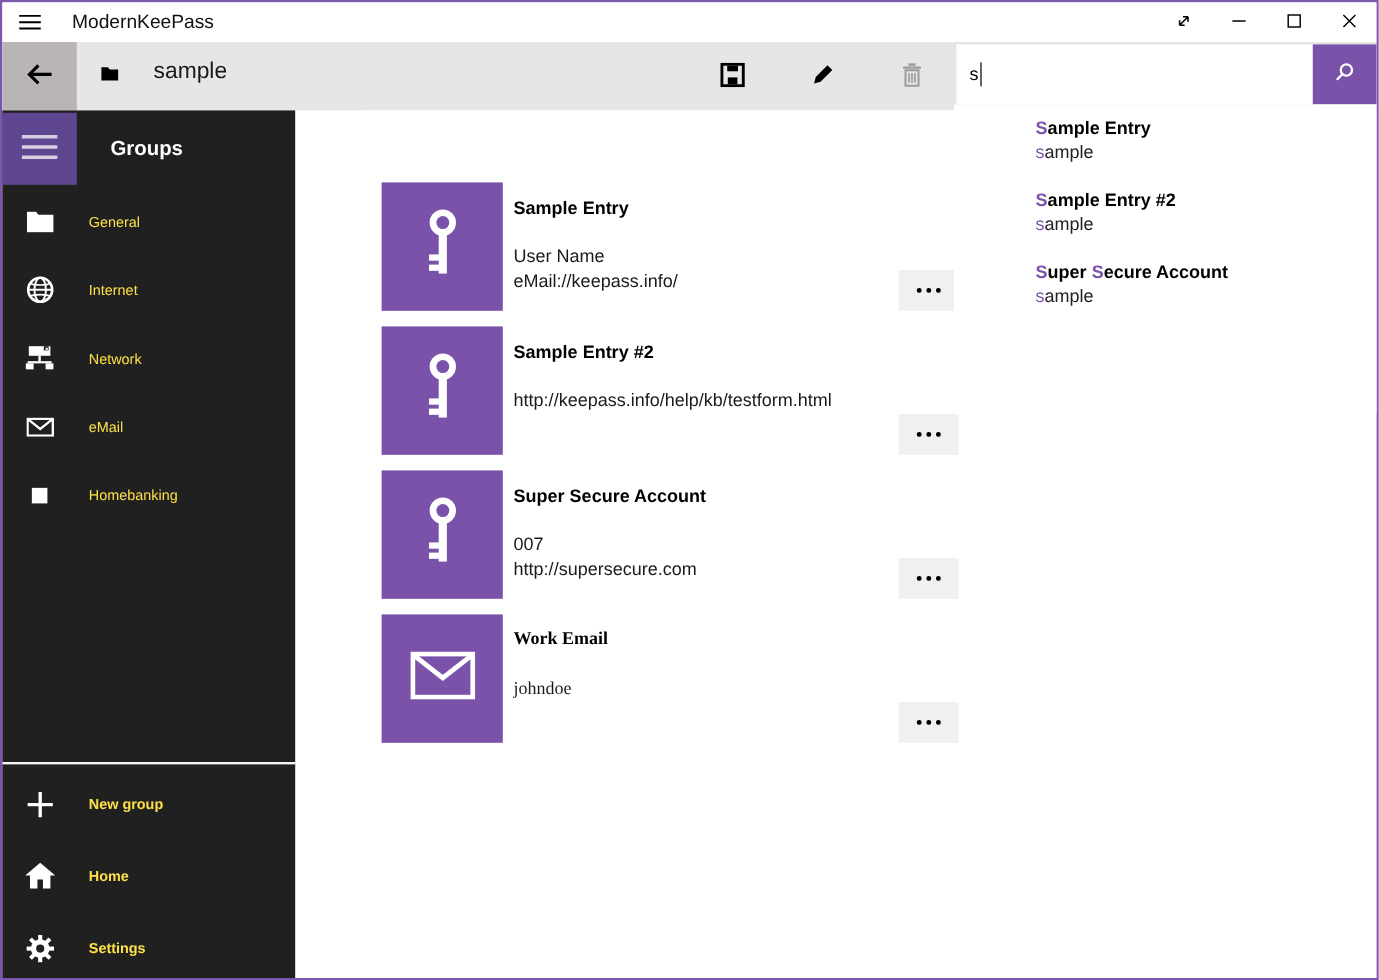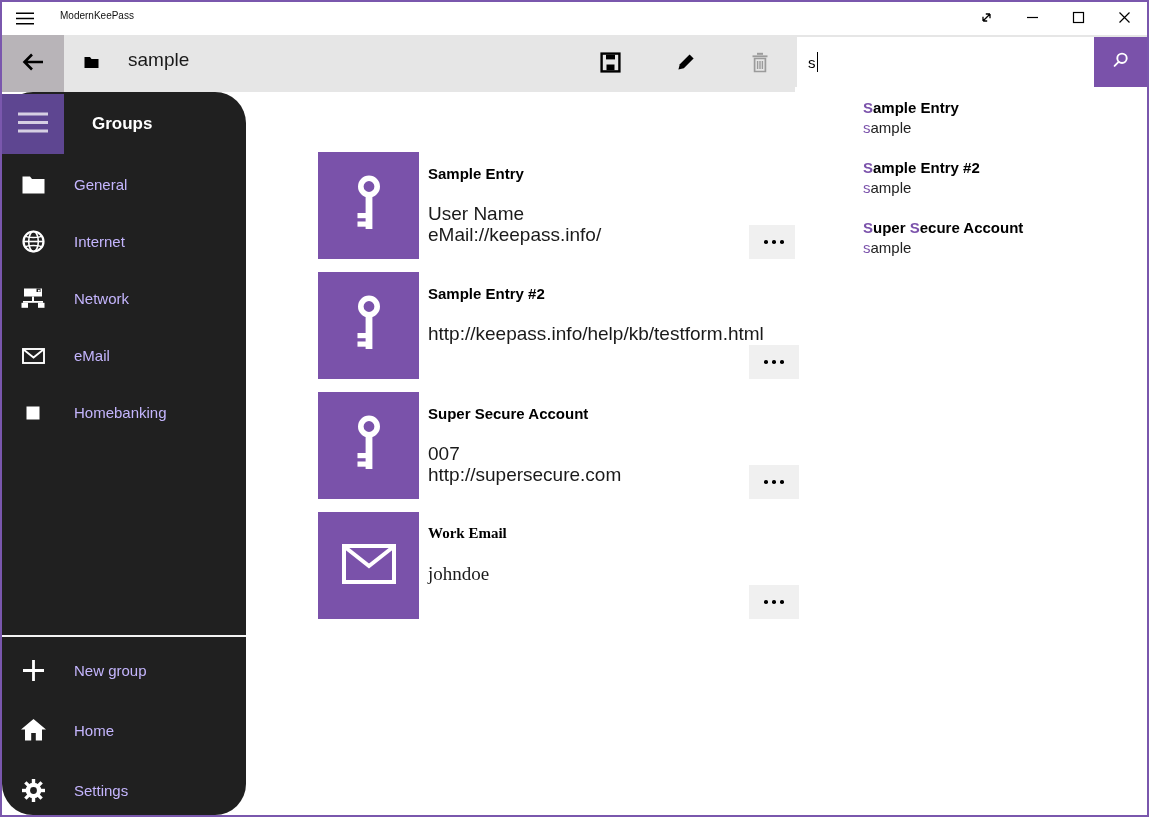--- a/index.html
+++ b/index.html
@@ -10,52 +10,52 @@
     background:#fff; overflow:hidden;
   }
   .window {
     position:absolute; inset:0;
     border:2px solid var(--window-border,#7a57ad);
     background:#fff;
   }
   
   .titlebar { position:absolute; top:0; left:0; right:0; height:33px; background:#fff; }
   .tb-burger { position:absolute; left:13px; top:9px; }
-  .tb-title { position:absolute; left:58px; top:8px; font-size:10px; color:#111; }
+  .tb-title { position:absolute; left:58px; top:8px; font-size:16px; color:#111; }
   .win-controls { position:absolute; right:0; top:0; height:33px; display:flex; }
   .win-btn { width:46px; height:33px; display:flex; align-items:center; justify-content:center; background:transparent; border:none; padding:0; }
   
   .appbar { position:absolute; top:33px; left:0; right:0; height:57px; background:var(--appbar-bg,#e6e6e6); }
   .back-btn { position:absolute; left:0; top:0; width:62px; height:57px; background:var(--back-btn-bg,#b8b4b8); border:none; display:flex; align-items:center; justify-content:center; padding:0; }
   .db-icon { position:absolute; left:82px; top:20px; }
   .db-title { position:absolute; left:126px; top:14px; font-size:19px; color:#1a1a1a; }
   .cmd-btn { position:absolute; top:0; width:46px; height:57px; display:flex; align-items:center; justify-content:center; background:transparent; border:none; padding:0; }
   .cmd-save { left:585px; } .cmd-edit { left:661px; } .cmd-del { left:735px; }
   .searchbox { position:absolute; top:2px; right:0; width:350px; height:50px; display:flex; }
   .search-input { flex:1; background:#fff; display:flex; align-items:center; padding-left:11px; font-size:15px; color:#000; }
   .caret { width:1.5px; height:20px; background:#000; margin-left:1px; }
   .search-btn { width:53px; height:50px; background:var(--accent,#7a52aa); border:none; display:flex; align-items:center; justify-content:center; padding:0; }
   
-  .sidebar { position:absolute; top:90px; left:0; width:244px; bottom:0; background:var(--sidebar-bg,#202020);border-radius:31px; }
+  .sidebar { position:absolute; top:90px; left:0; width:244px; bottom:0; background:var(--sidebar-bg,#202020); }
   .pane-toggle { position:absolute; left:0; top:2px; width:62px; height:60px; background:var(--accent-dark,#5e4691); border:none; display:flex; align-items:center; justify-content:center; padding:0; }
   .groups-header { position:absolute; left:90px; top:2px; height:60px; display:flex; align-items:center; font-size:17px; font-weight:700; color:#fff; }
   .groups-list { position:absolute; top:64px; left:0; right:0; }
-  .side-item { height:57px; display:flex; align-items:center; color:#c4b5fd; font-size:15px; cursor:default; }
+  .side-item { height:57px; display:flex; align-items:center; color:#fde047; font-size:12px; cursor:default; }
   .side-icon { width:26px; margin-left:18px; display:flex; justify-content:center; align-items:center; }
   .side-label { margin-left:28px; }
   .sidebar-bottom { position:absolute; left:0; right:0; top:543px; }
   .separator { height:2px; background:#f4f4f4; }
   .actions-list { margin-top:3px; }
-  .actions-list .side-item { height:60px; font-weight:400; }
+  .actions-list .side-item { height:60px; font-weight:700; }
   
   .content { position:absolute; left:300px; top:90px; right:0; bottom:0; background:#fff; }
   .entry-row { position:absolute; left:16px; width:520px; height:107px; }
   .tile { position:absolute; left:0; top:0; width:101px; height:107px; background:var(--accent,#7a52aa); display:flex; align-items:center; justify-content:center; }
   .entry-title { position:absolute; left:110px; top:13px; font-size:15px; font-weight:700; color:#000; white-space:nowrap; }
-  .entry-sub { position:absolute; left:110px; top:52px; font-size:19px; color:#1a1a1a; line-height:20.5px; white-space:nowrap; }
+  .entry-sub { position:absolute; left:110px; top:52px; font-size:15px; color:#1a1a1a; line-height:20.5px; white-space:nowrap; }
   .more-btn { position:absolute; left:431px; top:73px; width:50px; height:34px; background:#f0f0f0; border:none; display:flex; align-items:center; justify-content:center; gap:4.5px; padding:0; }
   .dot { width:3.6px; height:3.6px; background:#000; border-radius:50%; }
   
   .suggest { position:absolute; left:793px; top:85px; width:352px; height:258px; background:#fff; padding-top:11px; z-index:5; }
   .sug-item { height:60px; padding-left:68px; }
   .sug-title { font-size:15px; font-weight:700; color:#000; line-height:20px; white-space:nowrap; }
   .sug-sub { font-size:15px; color:#222; line-height:20px; white-space:nowrap; }
   .hl { color:var(--suggest-highlight,#7b52ab); }
 </style>
 </head>

